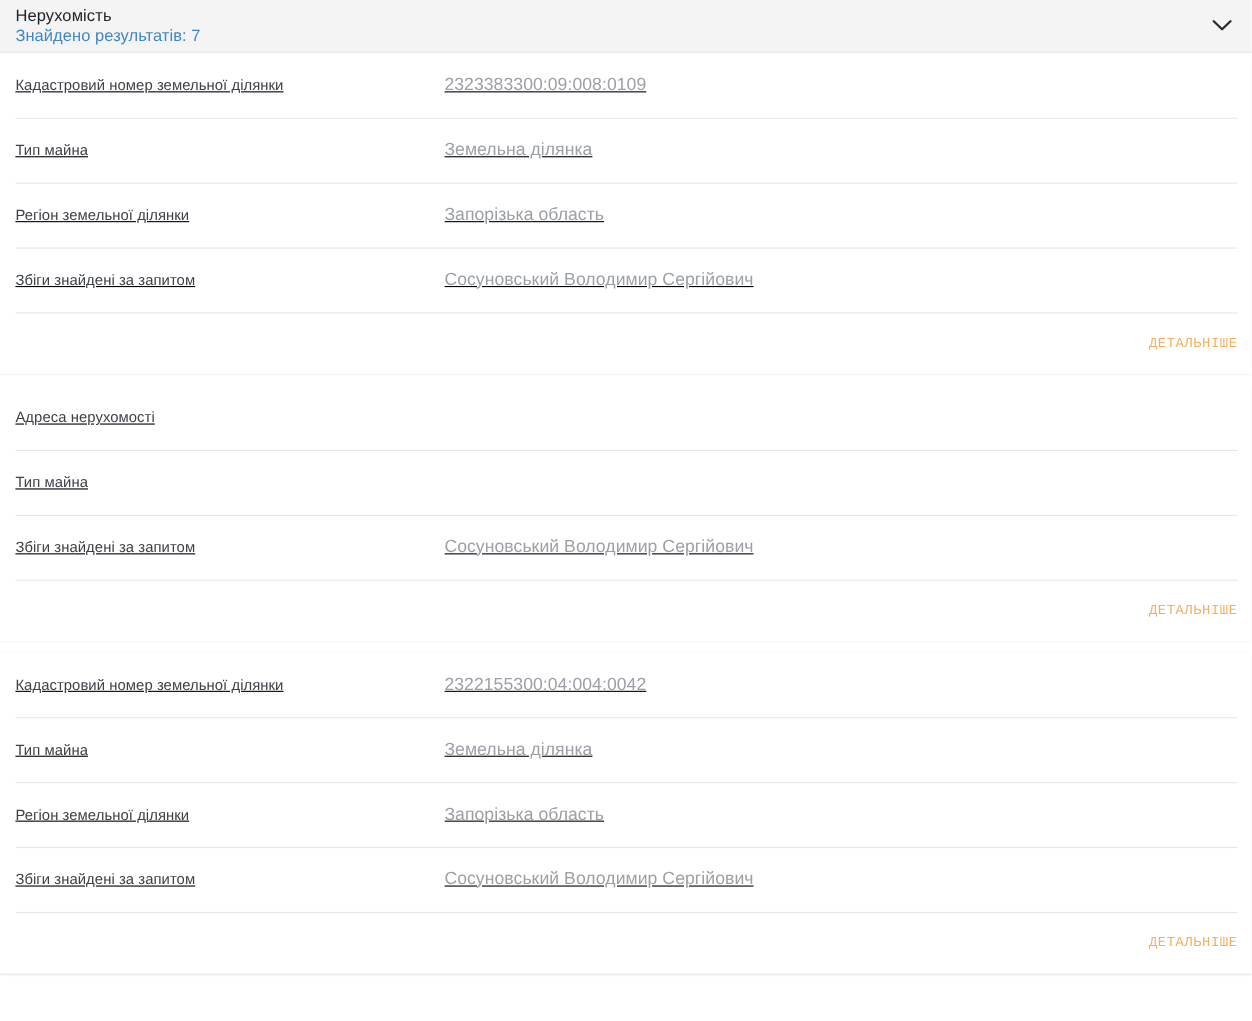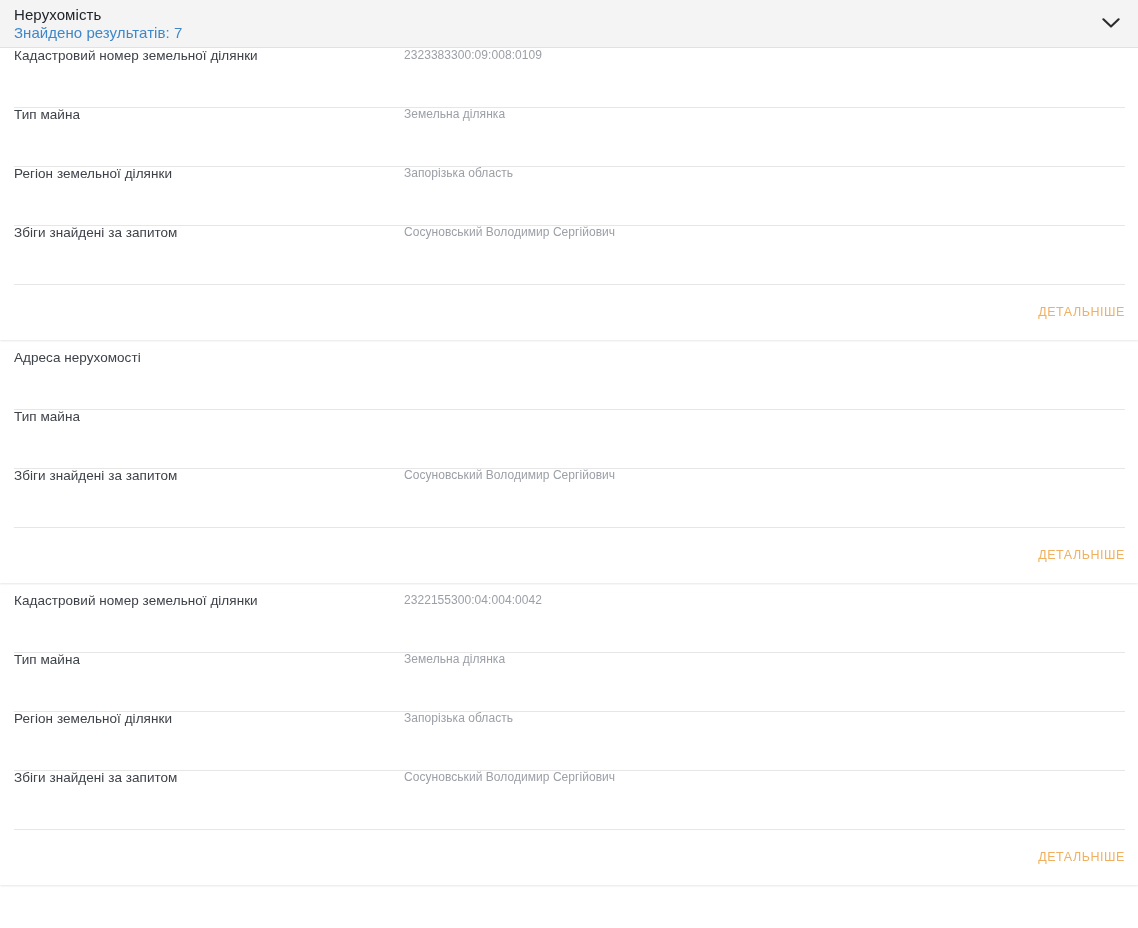--- a/index.html
+++ b/index.html
@@ -70,45 +70,46 @@
     background: #ffffff;
     position: relative;
     padding: 0 0 0 0;
     box-shadow: 0 1px 2px rgba(0,0,0,0.10), 0 0 0 0 rgba(0,0,0,0);
     margin-bottom: 10px;
   }
   .card:last-child { margin-bottom: 0; }
 
   .row {
     display: flex;
-    align-items: flex-start;
+    align-items: center;
     height: 59px;
     padding: 0 14px;
     position: relative;
+    text-decoration: underline;
   }
   .row + .row::before,
   .row-footer::before {
     content: "";
     position: absolute;
     left: 14px;
     right: 13px;
     top: 0;
     height: 1px;
     background: #e6e6e6;
   }
   .row-label {
     flex: 0 0 390px;
     font-size: 13.5px;
     color: #3d4148;
     letter-spacing: 0.05px;
     white-space: nowrap;
   }
   .row-value {
     flex: 1 1 auto;
-    font-size: 12px;
+    font-size: 16px;
     color: #9b9fa6;
     letter-spacing: 0.05px;
     white-space: nowrap;
     overflow: hidden;
     text-overflow: ellipsis;
   }
 
   .row-footer {
     position: relative;
     height: 56px;
@@ -117,21 +118,21 @@
     justify-content: flex-end;
     padding: 0 11px 0 14px;
   }
   .details-button {
     font-size: 12.5px;
     letter-spacing: 0.55px;
     color: #f0b060;
     background: transparent;
     border: 0;
     padding: 6px 2px;
-    font-family: Liberation Sans, sans-serif;
+    font-family: Liberation Mono, monospace;
     cursor: pointer;
     text-transform: uppercase;
     white-space: nowrap;
   }
 </style>
 </head>
 <body>
 
 <div id="app">
 

